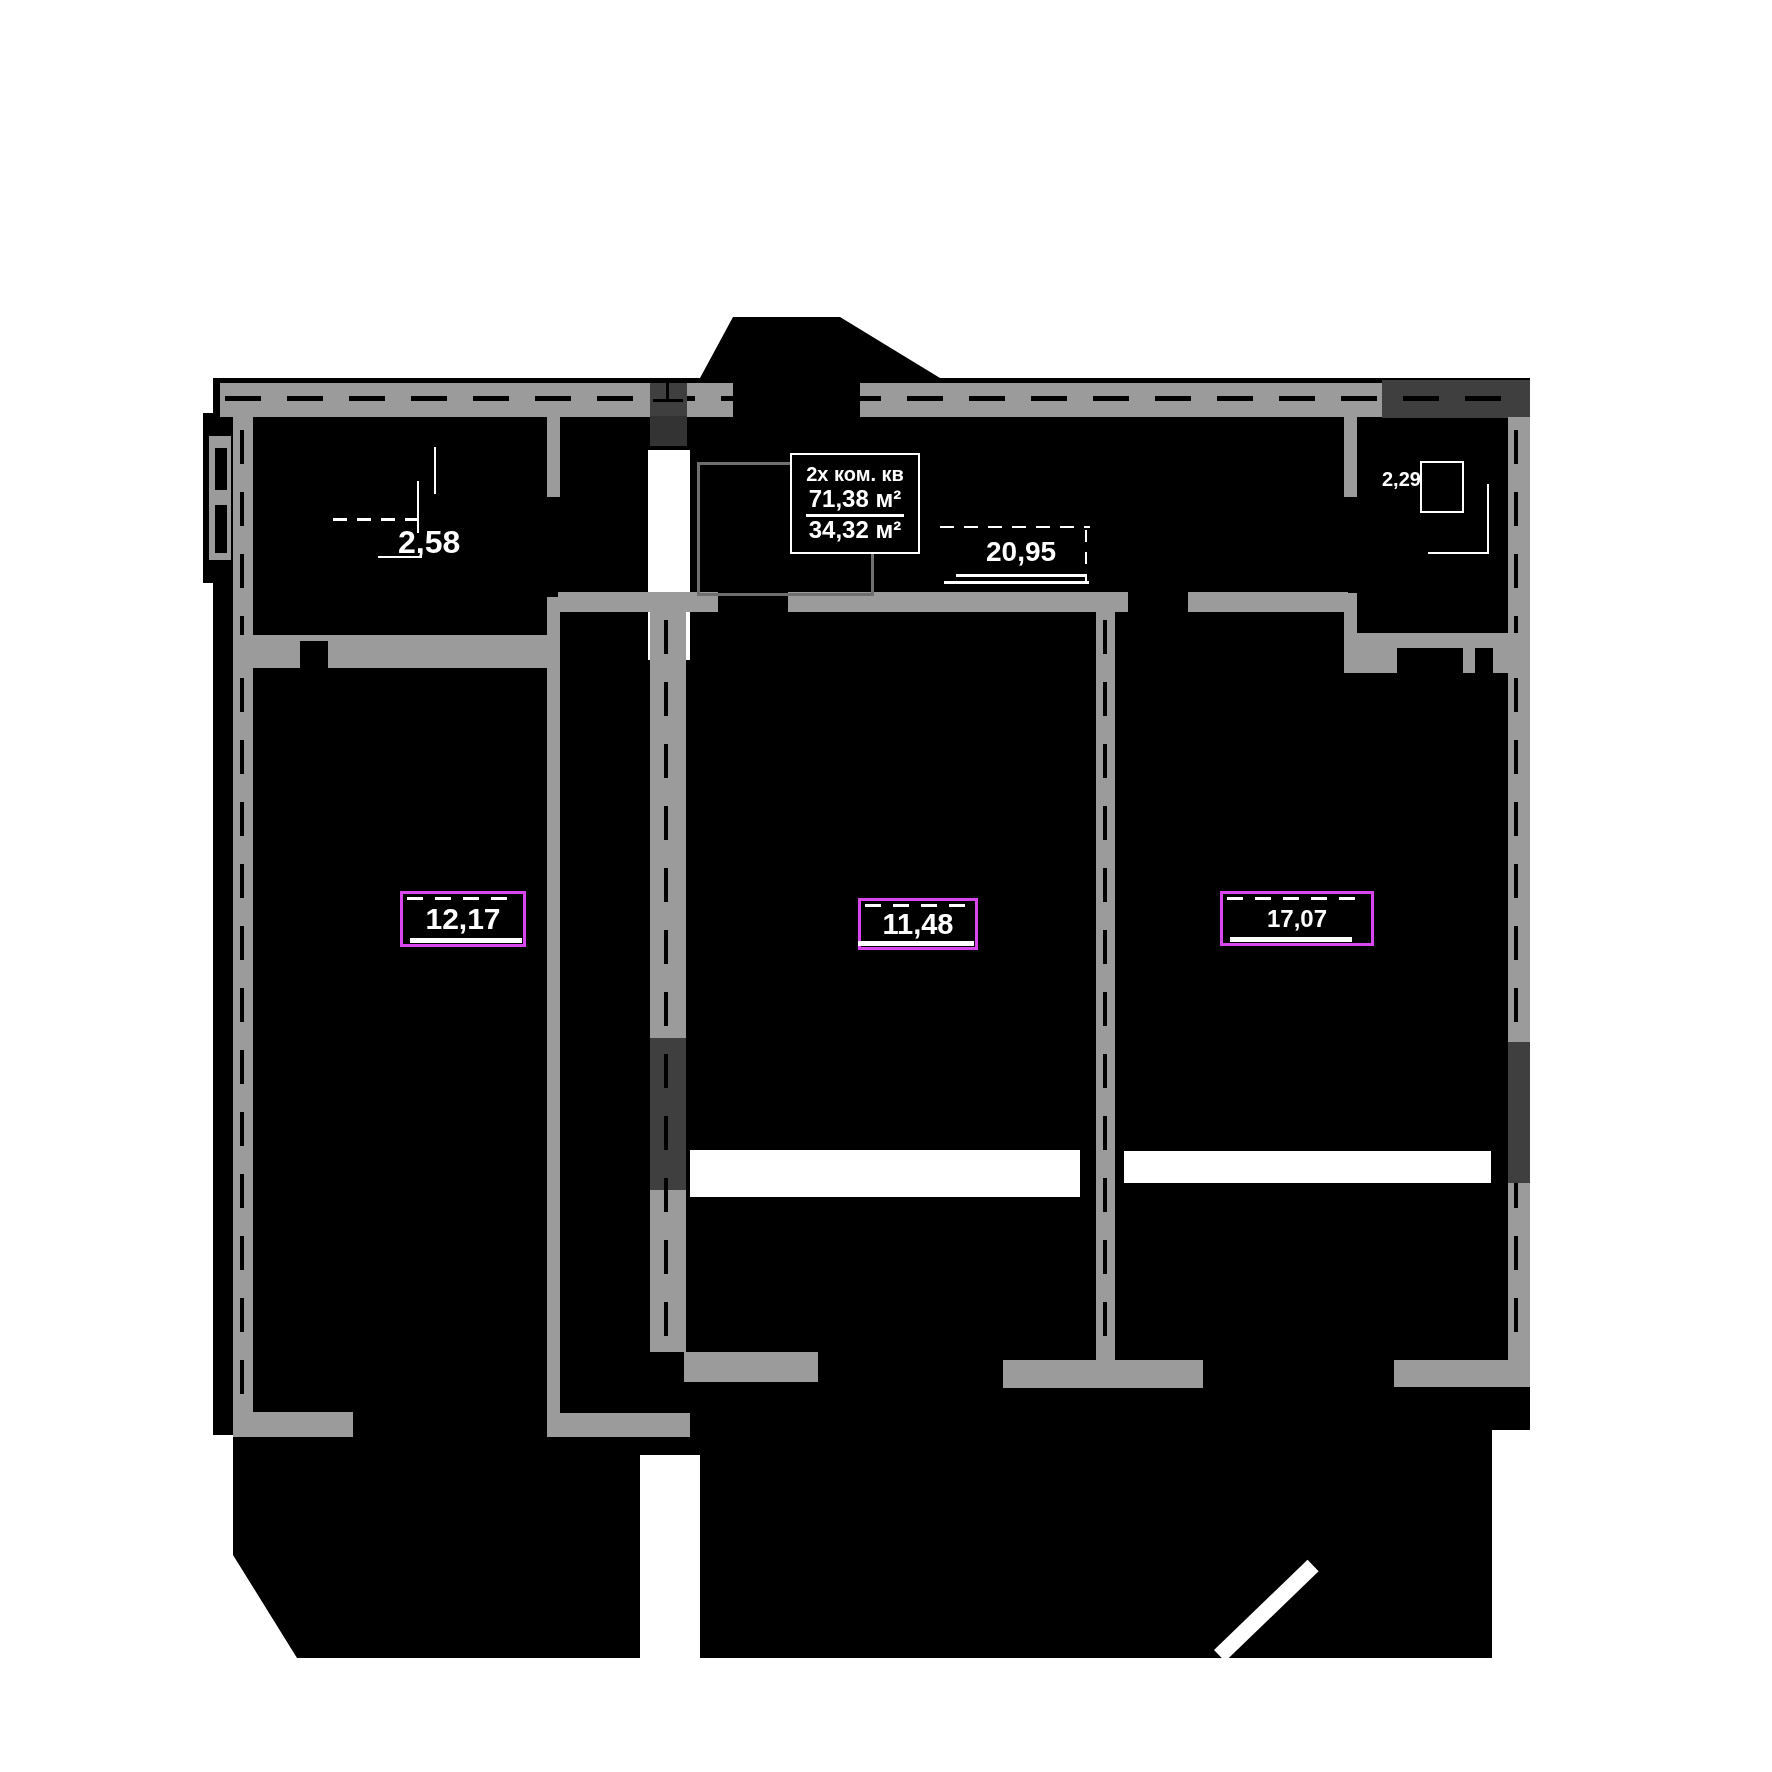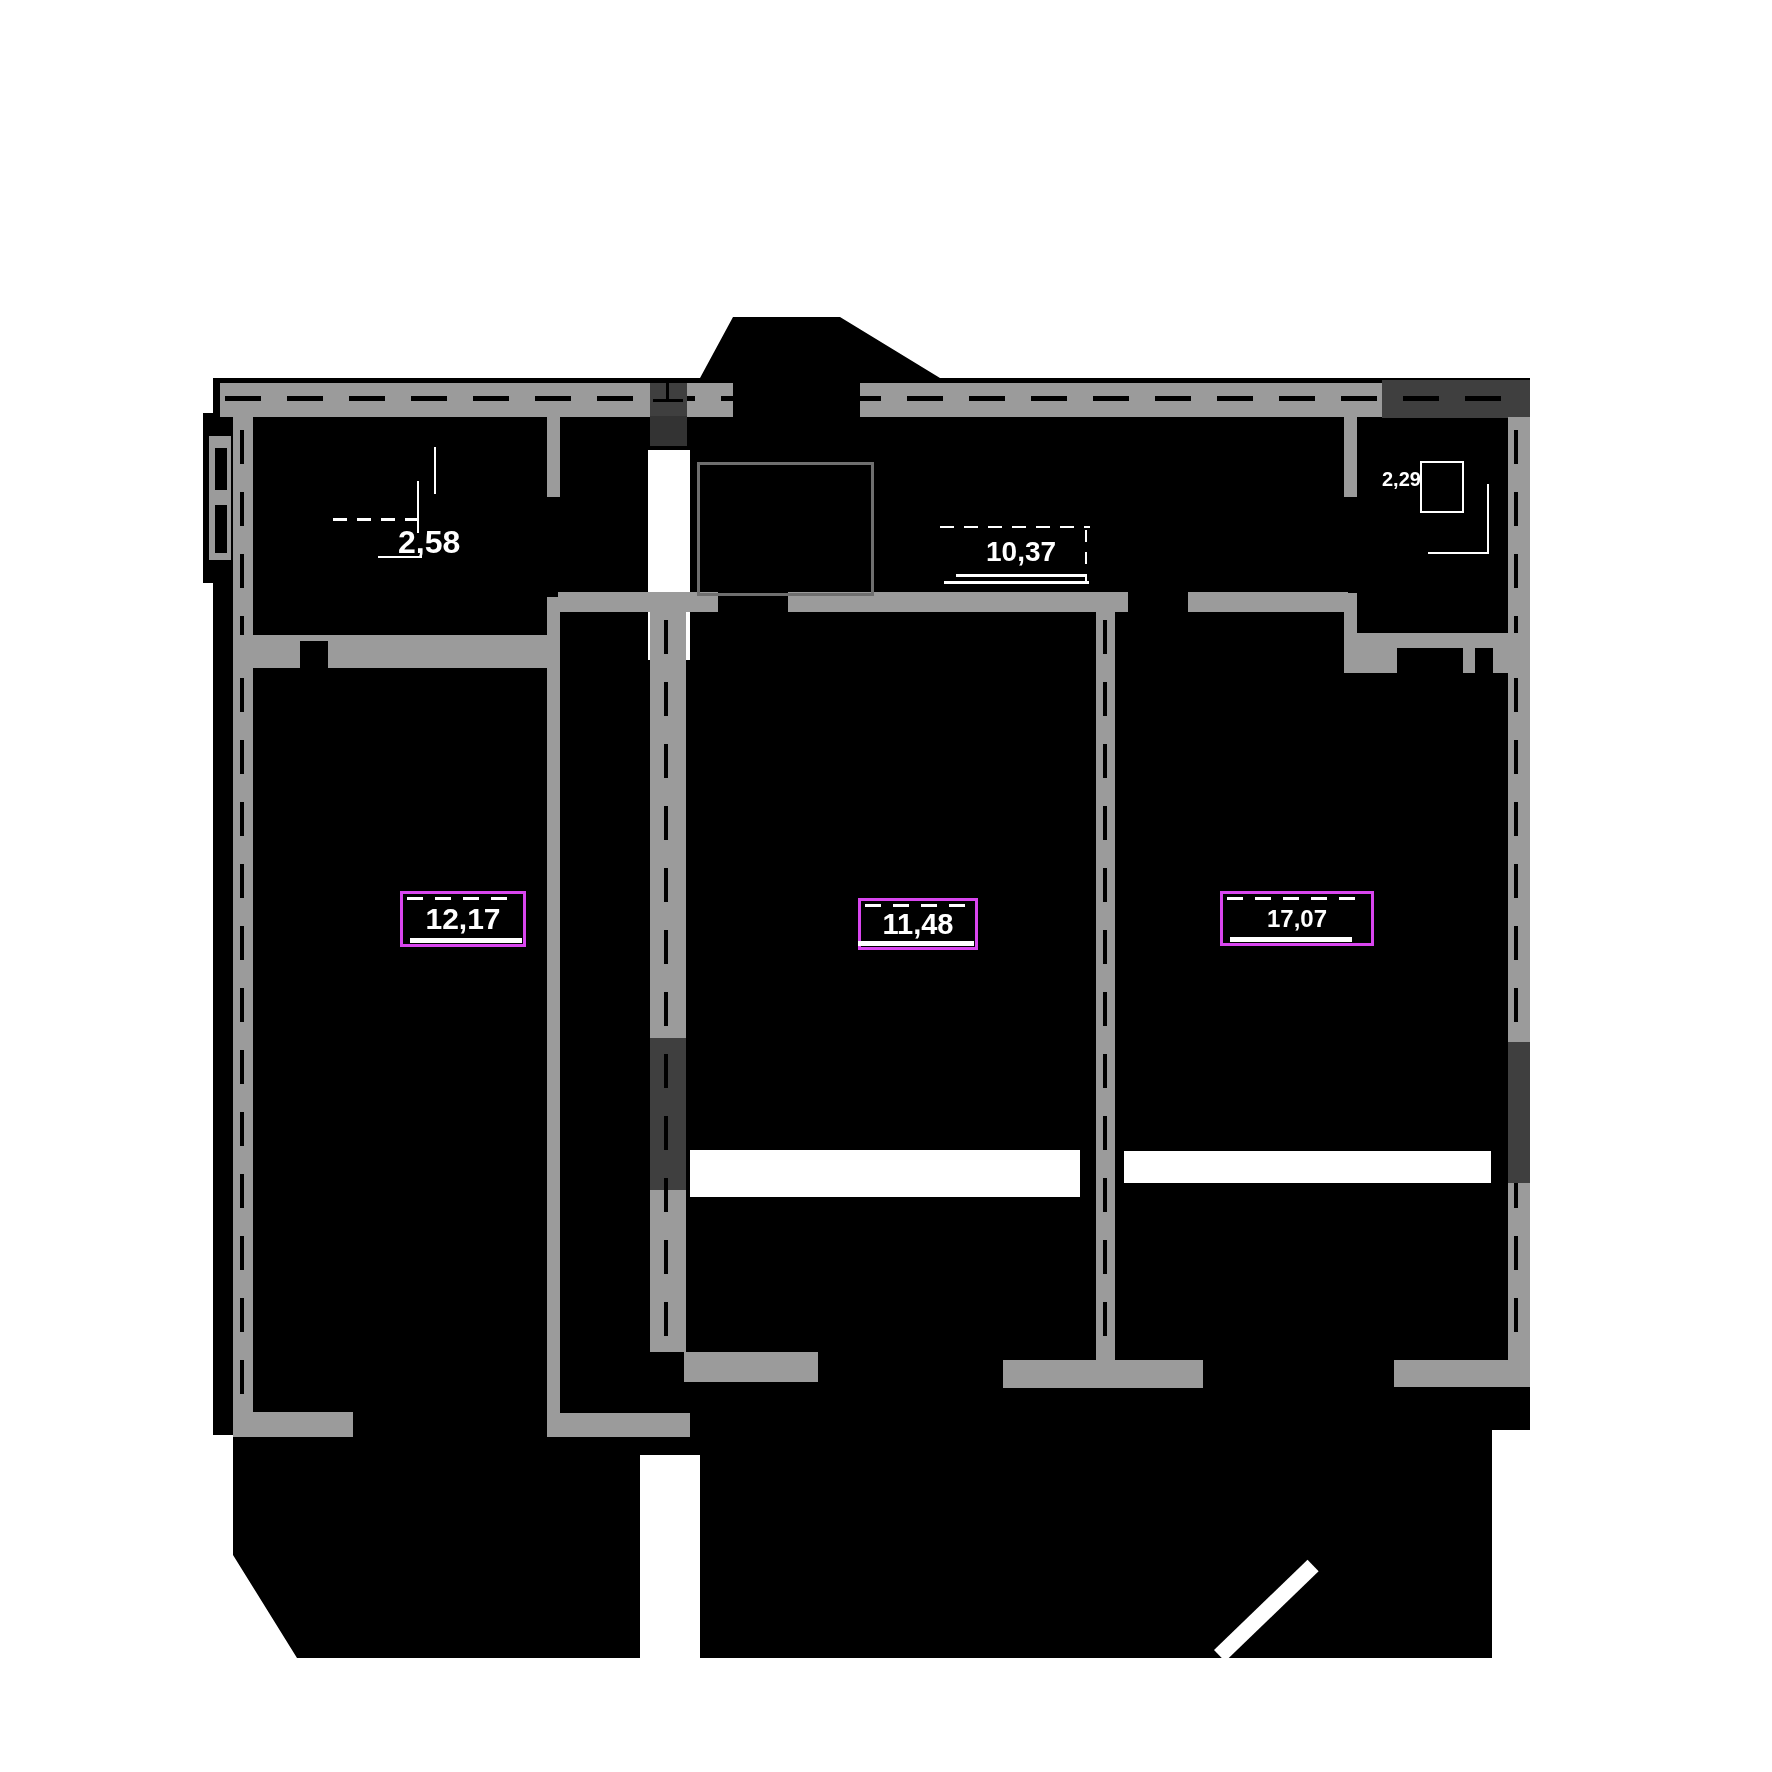--- a/index.html
+++ b/index.html
@@ -93,28 +93,33 @@
   <div class="abs wall" style="left:1344px;top:633px;width:186px;height:40px;"></div>
   <div class="abs black" style="left:1397px;top:648px;width:66px;height:25px;"></div>
   <div class="abs black" style="left:1475px;top:648px;width:18px;height:25px;"></div>
 
   <div class="abs whitefill" style="left:690px;top:1150px;width:390px;height:47px;"></div>
   <div class="abs whitefill" style="left:1124px;top:1151px;width:367px;height:32px;"></div>
   <div class="abs whitefill" style="left:640px;top:1455px;width:60px;height:205px;"></div>
   <div class="abs slash" style="left:1214px;top:1650px;width:130px;height:16px;"></div>
 
   <div class="abs gray-outline" style="left:697px;top:462px;width:171px;height:128px;"></div>
+  <div class="abs title-box" style="left:790px;top:453px;width:126px;height:97px;">
+    <div class="t1">2х ком. кв</div>
+    <div class="t2">71,38 м²</div>
+    <div class="t3">34,32 м²</div>
+  </div>
 
   <div class="abs lbl" style="left:398px;top:524px;font-size:32px;">2,58</div>
   <div class="abs whitefill" style="left:378px;top:556px;width:44px;height:2px;"></div>
   <div class="abs wdash-h" style="left:333px;top:518px;width:84px;height:3px;"></div>
   <div class="abs whitefill" style="left:417px;top:481px;width:2px;height:52px;"></div>
   <div class="abs whitefill" style="left:434px;top:447px;width:2px;height:47px;"></div>
 
-  <div class="abs lbl" style="left:986px;top:536px;font-size:28px;">10,37</div>
+  <div class="abs lbl" style="left:986px;top:536px;font-size:28px;">20,95</div>
   <div class="abs whitefill" style="left:956px;top:574px;width:130px;height:3px;"></div>
   <div class="abs whitefill" style="left:944px;top:581px;width:145px;height:3px;"></div>
   <div class="abs wdash-v" style="left:1085px;top:530px;width:2px;height:52px;"></div>
   <div class="abs wdash-h" style="left:940px;top:526px;width:150px;height:2px;"></div>
 
   <div class="abs lbl" style="left:1370px;top:468px;font-size:20px;margin-left:12px;">2,29</div>
   <div class="abs white-outline" style="left:1420px;top:461px;width:40px;height:48px;"></div>
   <div class="abs whitefill" style="left:1487px;top:484px;width:2px;height:70px;"></div>
   <div class="abs whitefill" style="left:1428px;top:552px;width:61px;height:2px;"></div>
 

